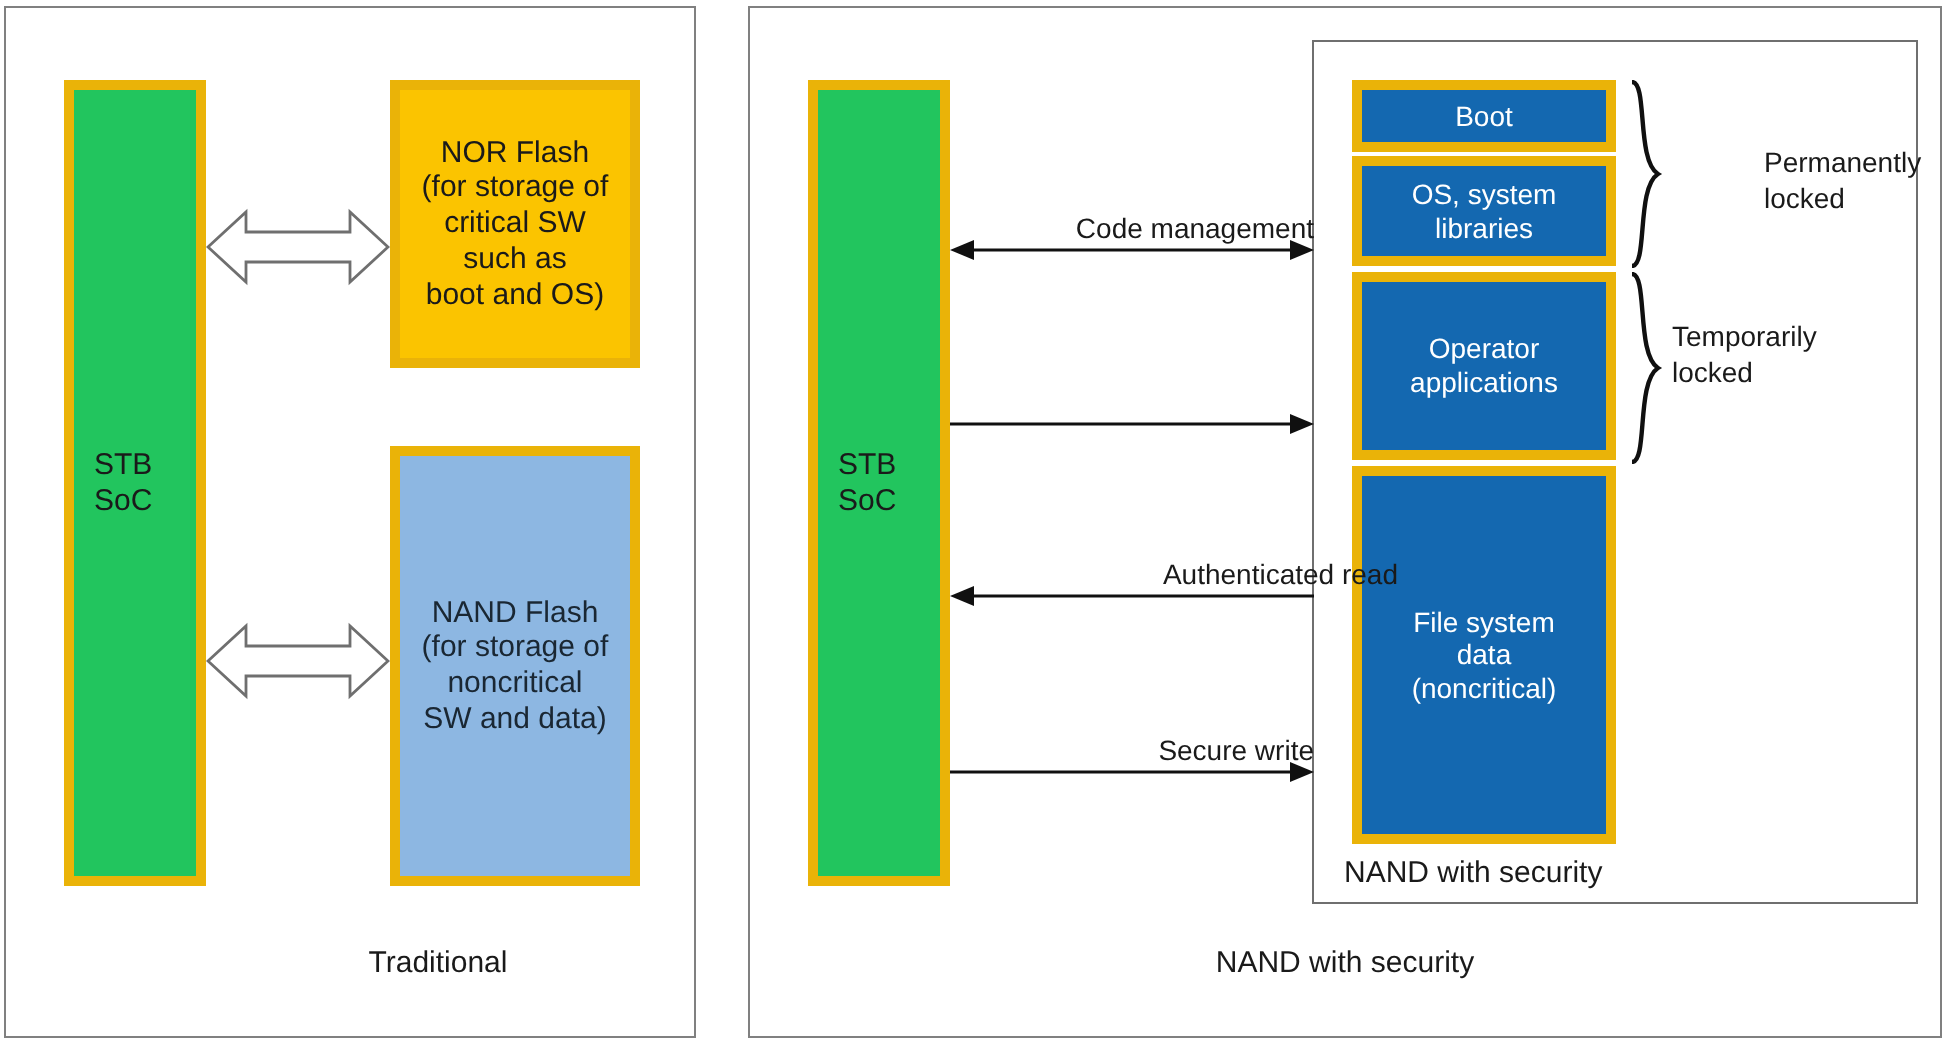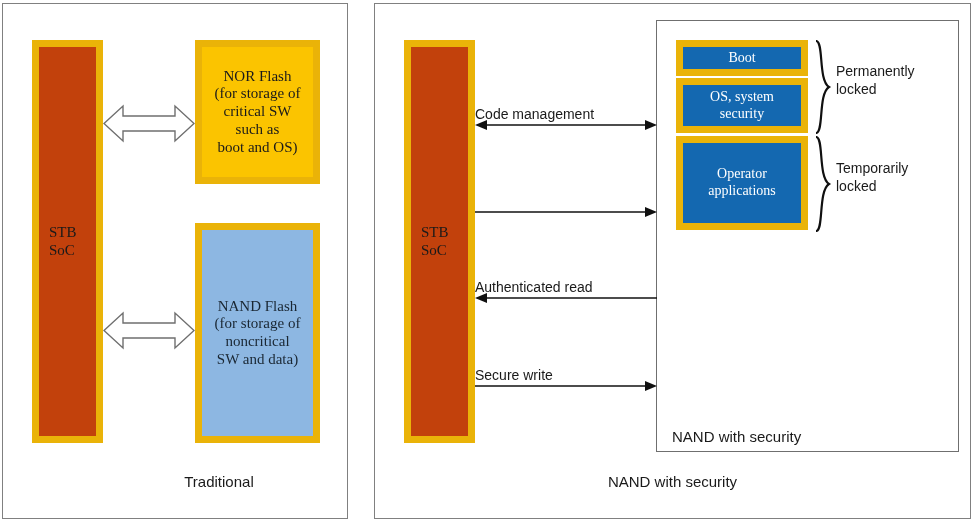--- a/index.html
+++ b/index.html
@@ -3,25 +3,25 @@
 <meta charset="utf-8">
 <style>
   html,body{margin:0;padding:0;background:#ffffff;}
   body{font-family:"Liberation Sans","DejaVu Sans",sans-serif;}
   #canvas{position:relative;width:974px;height:522px;background:#ffffff;overflow:hidden;}
 
   .panel{position:absolute;background:#ffffff;border:1px solid #808080;box-sizing:border-box;}
   #panel-left{left:2px;top:3px;width:346px;height:516px;}
   #panel-right{left:374px;top:3px;width:597px;height:516px;}
 
-  .block{position:absolute;box-sizing:border-box;border:7px solid #eab308;
+  .block{position:absolute;box-sizing:border-box;border:5px solid #eab308;
          display:flex;align-items:center;justify-content:center;text-align:center;
-         line-height:1.18;font-family:Liberation Serif, serif;}
+         line-height:1.18;}
 
-  .green{background:#c2410c;color:#1a1a1a;}
+  .green{background:#22c55e;color:#1a1a1a;}
   .yellow{background:#fbc400;color:#1a1a1a;}
   .lblue{background:#8db7e2;color:#1a2733;}
   .dblue{background:#1468b0;color:#ffffff;}
 
   
   #stb-left{left:32px;top:40px;width:71px;height:403px;
             justify-content:flex-start;align-items:center;padding-left:10px;
             text-align:left;font-size:15px;}
   #nor{left:195px;top:40px;width:125px;height:144px;font-size:15px;padding:0 4px;justify-content:center;}
   #nand-trad{left:195px;top:223px;width:125px;height:220px;font-size:15px;padding:0 4px;}
@@ -46,34 +46,34 @@
   #blk-boot{left:676px;top:40px;width:132px;height:36px;font-size:14px;}
   #blk-os{left:676px;top:78px;width:132px;height:55px;font-size:14px;}
   #blk-ops{left:676px;top:136px;width:132px;height:94px;font-size:14px;}
   #blk-fs{left:676px;top:233px;width:132px;height:189px;font-size:14px;}
 
   .brace{position:absolute;left:813px;width:20px;}
   #brace1{top:40px;height:94px;}
   #brace2{top:136px;height:96px;}
 
   .brace-label{position:absolute;left:836px;font-size:14px;color:#1a1a1a;line-height:1.25;}
-  #brace1-label{top:63px;}
+  #brace1-label{top:73px;margin-left:46px;}
   #brace2-label{top:160px;}
 
   .flow{position:absolute;left:475px;width:182px;height:30px;}
   #flow-code{top:100px;}
   #flow-lock{top:187px;}
   #flow-read{top:273px;}
   #flow-write{top:361px;}
 
-  .flow-label{position:absolute;width:182px;text-align:left;font-size:14px;color:#1a1a1a;
+  .flow-label{position:absolute;width:182px;text-align:right;font-size:14px;color:#1a1a1a;
               left:475px;}
   #lbl-code{top:106px;}
   #lbl-lock{top:193px;}
-  #lbl-read{top:279px;}
+  #lbl-read{top:279px;padding-left:42px;}
   #lbl-write{top:367px;}
 </style>
 </head>
 <body>
 
 <div id="canvas">
 
   <div class="panel" id="panel-left">
   </div>
 
@@ -126,31 +126,38 @@
   <div id="nand-sec-box"></div>
   <div id="nand-sec-label">NAND with security</div>
 
   <div class="block dblue" id="blk-boot">
     <span>Boot</span>
   </div>
 
   <div class="block dblue" id="blk-os">
     <span>
       <span>OS, system</span><br>
-      <span>security</span>
+      <span>libraries</span>
     </span>
   </div>
 
   <div class="block dblue" id="blk-ops">
     <span>
       <span>Operator</span><br>
       <span>applications</span>
     </span>
   </div>
 
+  <div class="block dblue" id="blk-fs">
+    <span>
+      <span>File system</span><br>
+      <span>data</span><br>
+      <span>(noncritical)</span>
+    </span>
+  </div>
 
   <svg class="brace" id="brace1" viewBox="0 0 20 94" preserveAspectRatio="none">
     <path d="M3,1 C11,1 5,40 16,47 C5,54 11,93 3,93" fill="none" stroke="#101010" stroke-width="2.2" vector-effect="non-scaling-stroke"></path>
   </svg>
   <div class="brace-label" id="brace1-label">
     <span>Permanently</span><br>
     <span>locked</span>
   </div>
 
   <svg class="brace" id="brace2" viewBox="0 0 20 96" preserveAspectRatio="none">

